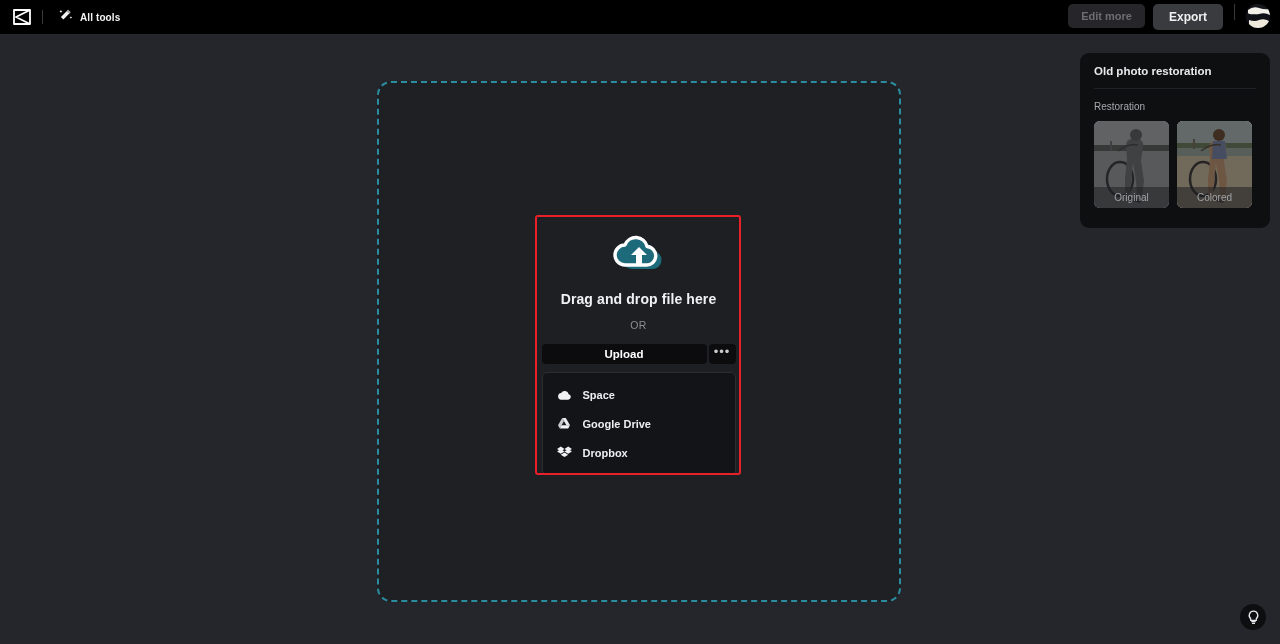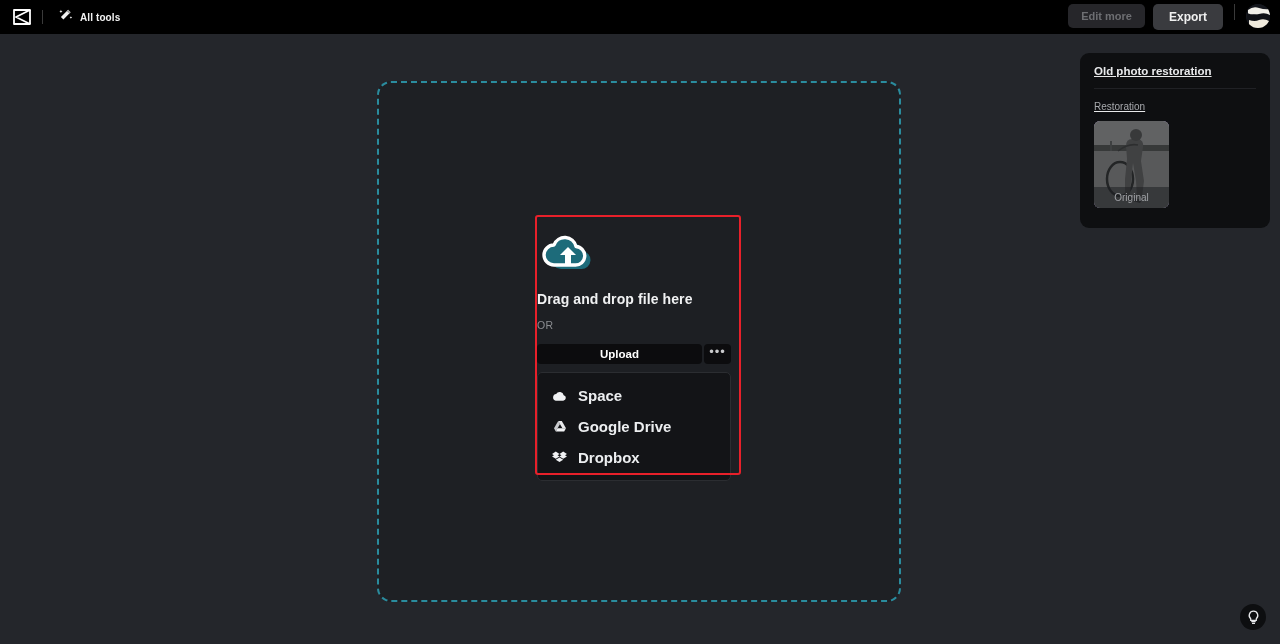--- a/index.html
+++ b/index.html
@@ -60,21 +60,21 @@
     border-radius: 3px;
     pointer-events: none;
     z-index: 30;
   }
   .modal {
     position: absolute; left: 537px; top: 217px;
     width: 203px; height: 256px;
     background: #1d1f23;
     border-radius: 4px;
     z-index: 25;
-    display: flex; flex-direction: column; 
+    display: flex; flex-direction: column; align-items: center;
     padding-top: 6px;
   }
   .cloud-icon { margin-top: 8px; width: 62px; height: 48px; }
   .drop-title {
     margin-top: 12px; font-size: 14px; font-weight: bold; color: #f0f1f2;
     letter-spacing: .1px;
   }
   .or-text { margin-top: 12px; font-size: 10.5px; color: #8b8d91; letter-spacing: .3px; }
   .upload-row {
     margin-top: 13px; display: flex; align-items: stretch;
@@ -96,29 +96,28 @@
     margin-top: 8px; width: 194px; background: #131417;
     border: 1px solid #2b2d31; border-radius: 5px;
     padding: 7px 0 7px 0;
   }
   .menu-item {
     display: flex; align-items: center; gap: 11px;
     padding: 7px 14px; cursor: pointer;
   }
   .menu-icon { width: 15px; height: 15px; display: flex; align-items: center;
     justify-content: center; flex: none; }
-  .menu-label { font-size: 15px; font-weight: bold; color: #eceef0; }
+  .menu-label { font-size: 11px; font-weight: bold; color: #eceef0; }
 
   
   .rpanel {
     position: absolute; right: 10px; top: 53px;
     width: 190px; height: 175px;
     background: #0e0f11; border-radius: 9px;
     padding: 12px 14px;
-    text-decoration: underline;
   }
   .rpanel-title { font-size: 11.5px; font-weight: bold; color: #e9eaec; }
   .rpanel-divider { margin: 11px 0 0 0; height: 1px; background: #202125; }
   .rpanel-sub { margin-top: 12px; font-size: 10px; color: #a7a9ad; }
   .thumbs { margin-top: 9px; display: flex; gap: 8px; }
   .thumb {
     position: relative; width: 75px; height: 87px;
     border-radius: 6px; overflow: hidden; cursor: pointer;
     background: #4c1d95;
   }
@@ -259,20 +258,38 @@
           <path d="M44 18 q6 1 5 8 l-2 14 l3 20 l-2 16 l-5 0 l-1 -16 l-3 -18 l-2 18 l-1 16 l-5 0 l0 -18 l2 -20 l-1 -13 q0 -7 6 -7 Z" fill="#6e7070"></path>
           <circle cx="42" cy="14" r="6" fill="#5f6161"></circle>
           <path d="M24 30 q10 -8 20 -6" stroke="#4c4e4e" stroke-width="1.6" fill="none"></path>
           <rect x="16" y="20" width="2" height="10" fill="#6b6d6d"></rect>
           <path d="M36 76 l12 3 l-2 3 l-11 -3 Z" fill="#4a4c4c"></path>
         </svg>
         <div class="thumb-dim"></div>
         <div class="thumb-label">Original</div>
       </div>
 
+      <div class="thumb">
+        <svg viewBox="0 0 75 87" preserveAspectRatio="none">
+          <rect width="75" height="87" fill="#c3b59a"></rect>
+          <rect y="0" width="75" height="24" fill="#aeb7b6"></rect>
+          <rect y="22" width="75" height="6" fill="#6d7f5e"></rect>
+          <rect y="27" width="75" height="9" fill="#9aa79c"></rect>
+          <rect y="35" width="75" height="52" fill="#c7b99c"></rect>
+          <ellipse cx="26" cy="58" rx="13" ry="17" fill="none" stroke="#3c3a38" stroke-width="2.5"></ellipse>
+          <path d="M44 20 q6 1 5 8 l-2 12 l3 20 l-2 16 l-5 0 l-1 -16 l-3 -18 l-2 18 l-1 16 l-5 0 l0 -18 l2 -20 l-1 -11 q0 -7 6 -7 Z" fill="#c09772"></path>
+          <path d="M36 20 l12 0 l2 18 l-15 0 Z" fill="#7b86a8"></path>
+          <circle cx="42" cy="14" r="6" fill="#6b4c33"></circle>
+          <path d="M24 30 q10 -8 20 -6" stroke="#5b5246" stroke-width="1.6" fill="none"></path>
+          <rect x="16" y="18" width="2" height="10" fill="#7a6d5c"></rect>
+          <path d="M36 76 l12 3 l-2 3 l-11 -3 Z" fill="#6a5a46"></path>
+        </svg>
+        <div class="thumb-dim"></div>
+        <div class="thumb-label">Colored</div>
+      </div>
 
     </div>
   </div>
 
   <div class="helpbtn">
     <svg width="13" height="15" viewBox="0 0 14 16">
       <path d="M7 1.2 a4.6 4.6 0 0 1 3 8.1 l0 1.7 l-6 0 l0 -1.7 a4.6 4.6 0 0 1 3 -8.1 Z" fill="none" stroke="#e6e7e9" stroke-width="1.4"></path>
       <rect x="4.6" y="11.6" width="4.8" height="1.5" fill="#e6e7e9"></rect>
       <rect x="5.4" y="13.6" width="3.2" height="1.4" fill="#e6e7e9"></rect>
     </svg>

